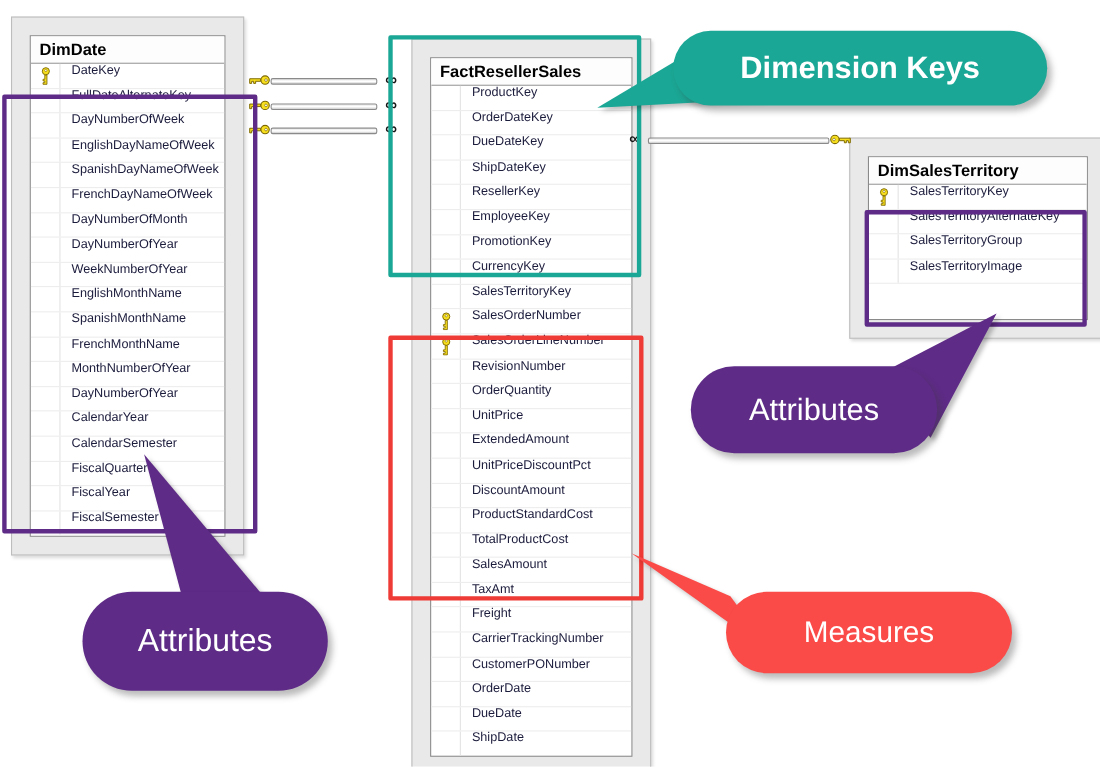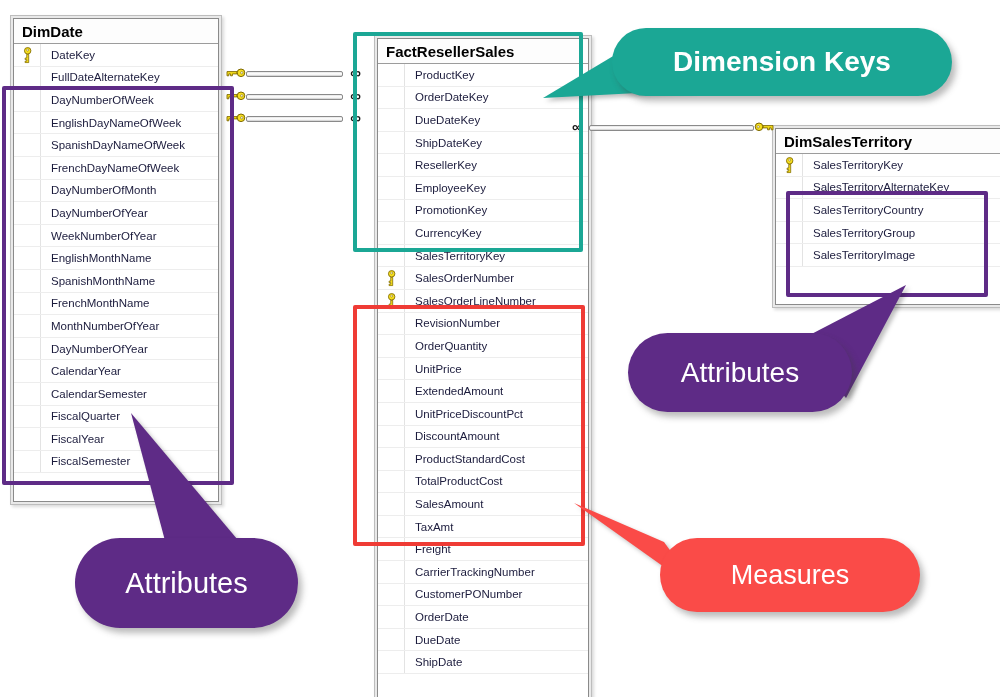--- a/index.html
+++ b/index.html
@@ -2,33 +2,33 @@
 <html style="--teal: #1BA795; --purple: #5E2B86; --red-bubble: #FA4B48; --red-box: #EF3B35; --key-yellow: #F7DF1E;"><head>
 <meta charset="utf-8">
 <style>
   html,body { margin:0; padding:0; background:#fff; }
   .canvas {
     position:relative; width:1000px; height:697px; background:#ffffff;
     font-family:"Liberation Sans", sans-serif; overflow:hidden;
   }
   
   .db-table {
-    position:absolute; background:#e9e9e9; padding:2px; box-sizing:border-box;
+    position:absolute; background:#e9e9e9; padding:16px; box-sizing:border-box;
     border:1px solid #bdbdbd; box-shadow:2px 2px 3px rgba(0,0,0,0.15); z-index:1;
   }
   .db-table .inner {
     background:#fff; border:1px solid #8a8a8a; height:100%; box-sizing:border-box;
     display:flex; flex-direction:column; overflow:hidden;
   }
   .tbl-header {
     font-weight:bold; font-size:15px; color:#000; padding:4px 8px 3px 8px;
     background:#fdfdfd; border-bottom:1px solid #9c9c9c; flex:0 0 auto;
   }
   .tbl-row {
-    display:flex; align-items:center; height:22.6px; box-sizing:border-box;
+    display:flex; height:22.6px; box-sizing:border-box;
     border-bottom:1px solid #ededed; flex:0 0 auto;
   }
   .pk-cell {
     width:26px; flex:0 0 26px; align-self:stretch; border-right:1px solid #e3e3e3;
     display:flex; align-items:center; justify-content:center;
   }
   .pk-cell svg { transform:rotate(90deg); }
   .col-name {
     padding-left:10px; font-size:11.5px; color:#1b1b3c; white-space:nowrap;
   }
@@ -547,28 +547,20 @@
           <div class="tbl-row">
             <span class="pk-cell">
               <svg width="17" height="10" viewBox="0 0 20 10" style="visibility: hidden;">
                 <use href="#key-glyph"></use>
               </svg>
             </span>
             <span class="col-name">SalesTerritoryAlternateKey</span>
           </div>
 
 
-          <div class="tbl-row">
-            <span class="pk-cell">
-              <svg width="17" height="10" viewBox="0 0 20 10" style="visibility: hidden;">
-                <use href="#key-glyph"></use>
-              </svg>
-            </span>
-            <span class="col-name">SalesTerritoryCountry</span>
-          </div>
 
           <div class="tbl-row">
             <span class="pk-cell">
               <svg width="17" height="10" viewBox="0 0 20 10" style="visibility: hidden;">
                 <use href="#key-glyph"></use>
               </svg>
             </span>
             <span class="col-name">SalesTerritoryGroup</span>
           </div>
 

